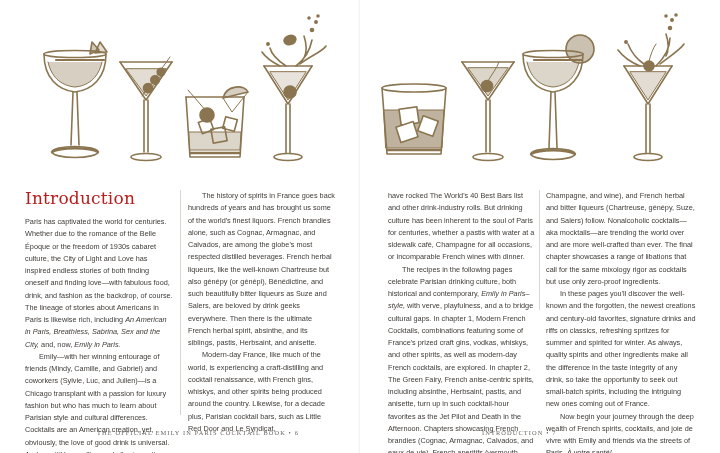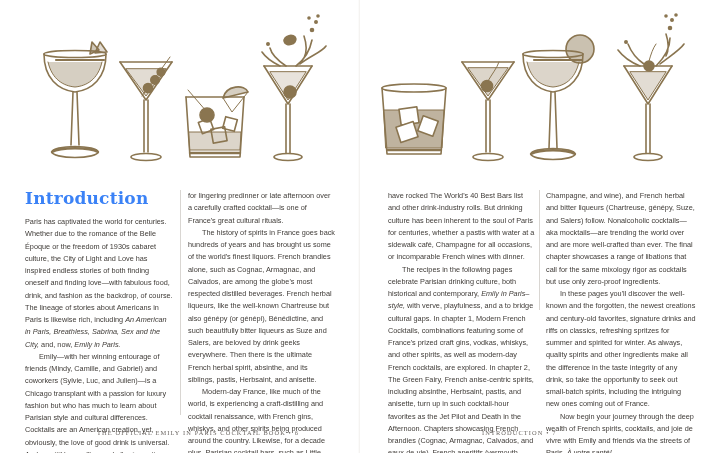--- a/index.html
+++ b/index.html
@@ -14,21 +14,21 @@
   .illus svg { display:block; }
   .col { position:absolute; font-size:7.3px; line-height:12.25px; color:#3f3b37; }
   .col p { margin:0; }
   .col p.indent { text-indent:14px; }
   .col em { font-style:italic; }
   .left .c1 { left:25px; top:216px; width:148px; }
   .left .c2 { left:188px; top:190px; width:148px; }
   .right .c3 { left:28px; top:190px; width:148px; }
   .right .c4 { left:186px; top:190px; width:150px; }
   .heading { position:absolute; left:25px; top:188px; font-family:"DejaVu Serif", serif;
-             font-weight:bold; font-size:17px; letter-spacing:0.2px; color:#3b82f6; }
+             font-weight:normal; font-size:17px; letter-spacing:0.2px; color:#b91c1c; }
   .rule { position:absolute; width:1px; background:#d9d6d2; }
   .folio { position:absolute; top:429px; font-family:"Liberation Serif", serif; font-size:6.4px;
            letter-spacing:1.1px; color:#6b6662; white-space:nowrap; }
   .left .folio { left:97px; }
   .right .folio { left:122px; }
 </style>
 </head>
 <body>
 
 <div class="page left">
@@ -92,21 +92,20 @@
   </div>
 
   <div class="heading">Introduction</div>
 
   <div class="col c1">
     <p><span>Paris has captivated the world for centuries. Whether due to the romance of the Belle Époque or the freedom of 1930s cabaret culture, the City of Light and Love has inspired endless stories of both finding oneself and finding love—with fabulous food, drink, and fashion as the backdrop, of course. The lineage of stories about Americans in Paris is likewise rich, including </span><em>An American in Paris, Breathless, Sabrina, Sex and the City,</em><span> and, now, </span><em>Emily in Paris.</em></p>
     <p class="indent"><span>Emily—with her winning entourage of friends (Mindy, Camille, and Gabriel) and coworkers (Sylvie, Luc, and Julien)—is a Chicago transplant with a passion for luxury fashion but who has much to learn about Parisian style and cultural differences. Cocktails are an American creation, yet, obviously, the love of good drink is universal. And aperitif hour—</span><em>l'heure de l'apéro,</em><span> a time</span></p>
   </div>
 
   <div class="col c2">
-    <p>for lingering predinner or late afternoon over a carefully crafted cocktail—is one of France's great cultural rituals.</p>
     <p class="indent">The history of spirits in France goes back hundreds of years and has brought us some of the world's finest liquors. French brandies alone, such as Cognac, Armagnac, and Calvados, are among the globe's most respected distilled beverages. French herbal liqueurs, like the well-known Chartreuse but also génépy (or génépi), Bénédictine, and such beautifully bitter liqueurs as Suze and Salers, are beloved by drink geeks everywhere. Then there is the ultimate French herbal spirit, absinthe, and its siblings, pastis, Herbsaint, and anisette.</p>
     <p class="indent">Modern-day France, like much of the world, is experiencing a craft-distilling and cocktail renaissance, with French gins, whiskys, and other spirits being produced around the country. Likewise, for a decade plus, Parisian cocktail bars, such as Little Red Door and Le Syndicat,</p>
   </div>
 
   <div class="rule" style="left:180px; top:190px; height:225px;"></div>
 
   <div class="folio">THE OFFICIAL EMILY IN PARIS COCKTAIL BOOK • 6</div>
 </div>
 
 <div class="gutter"></div>

